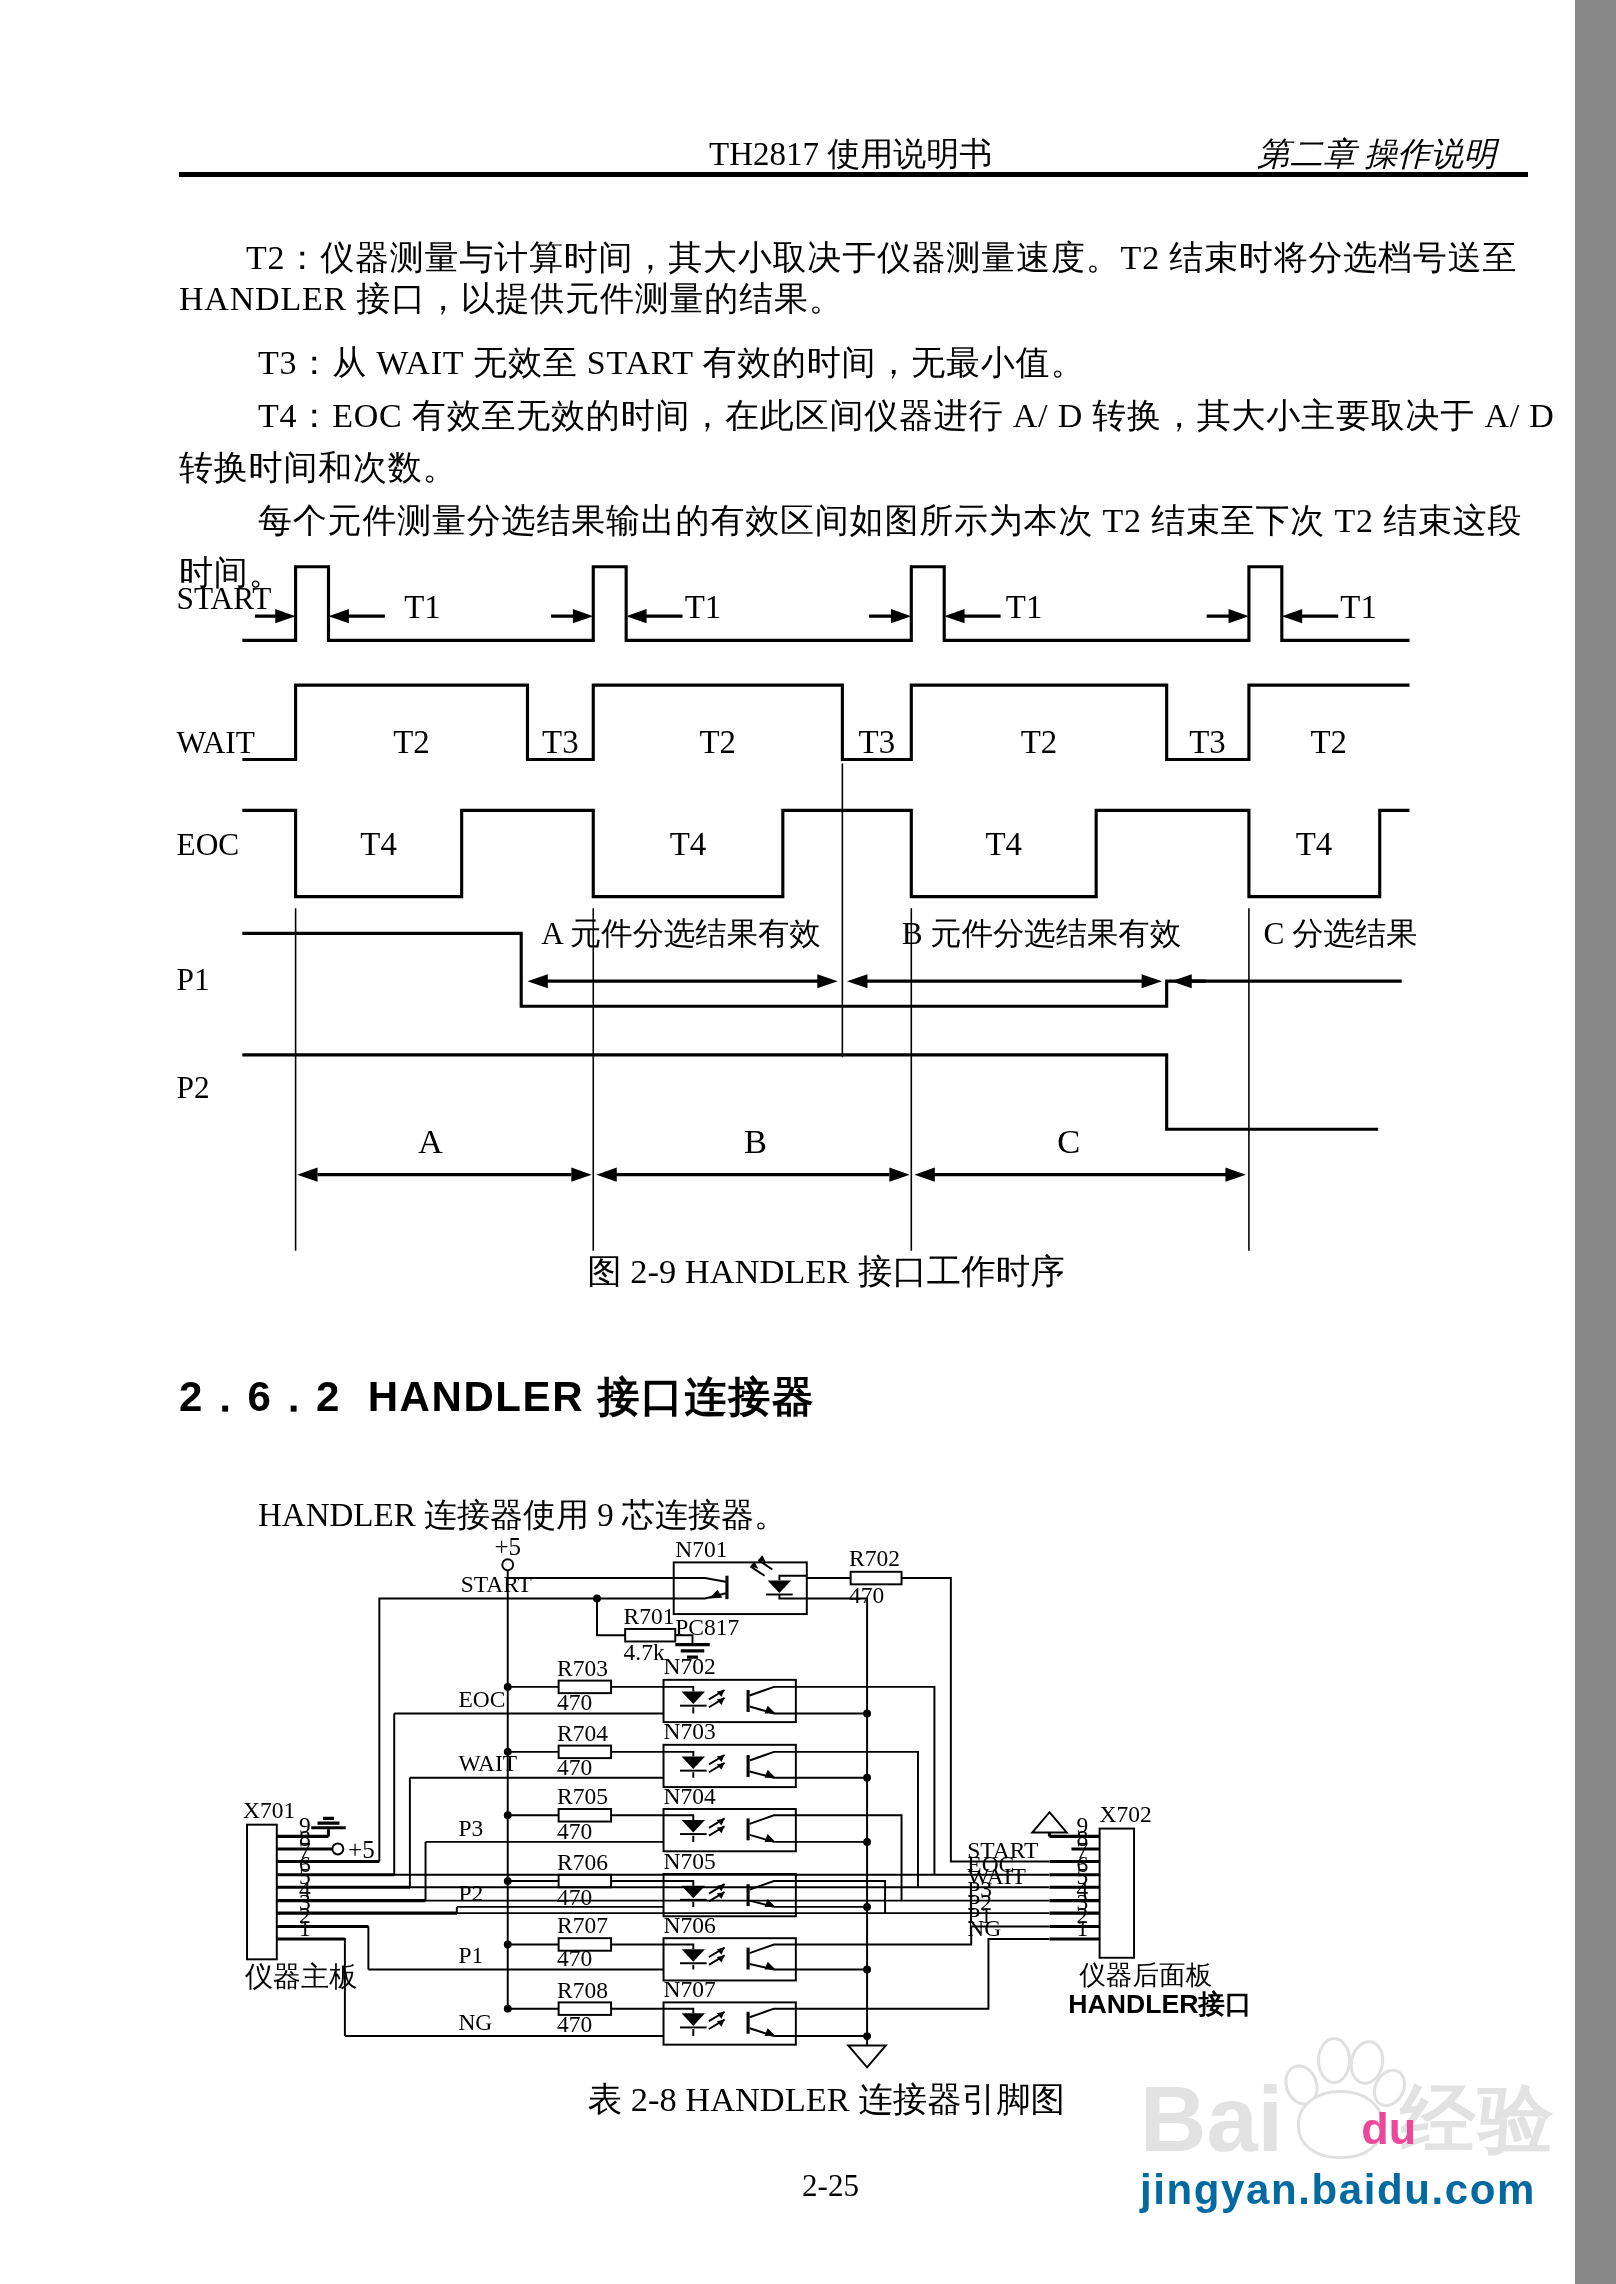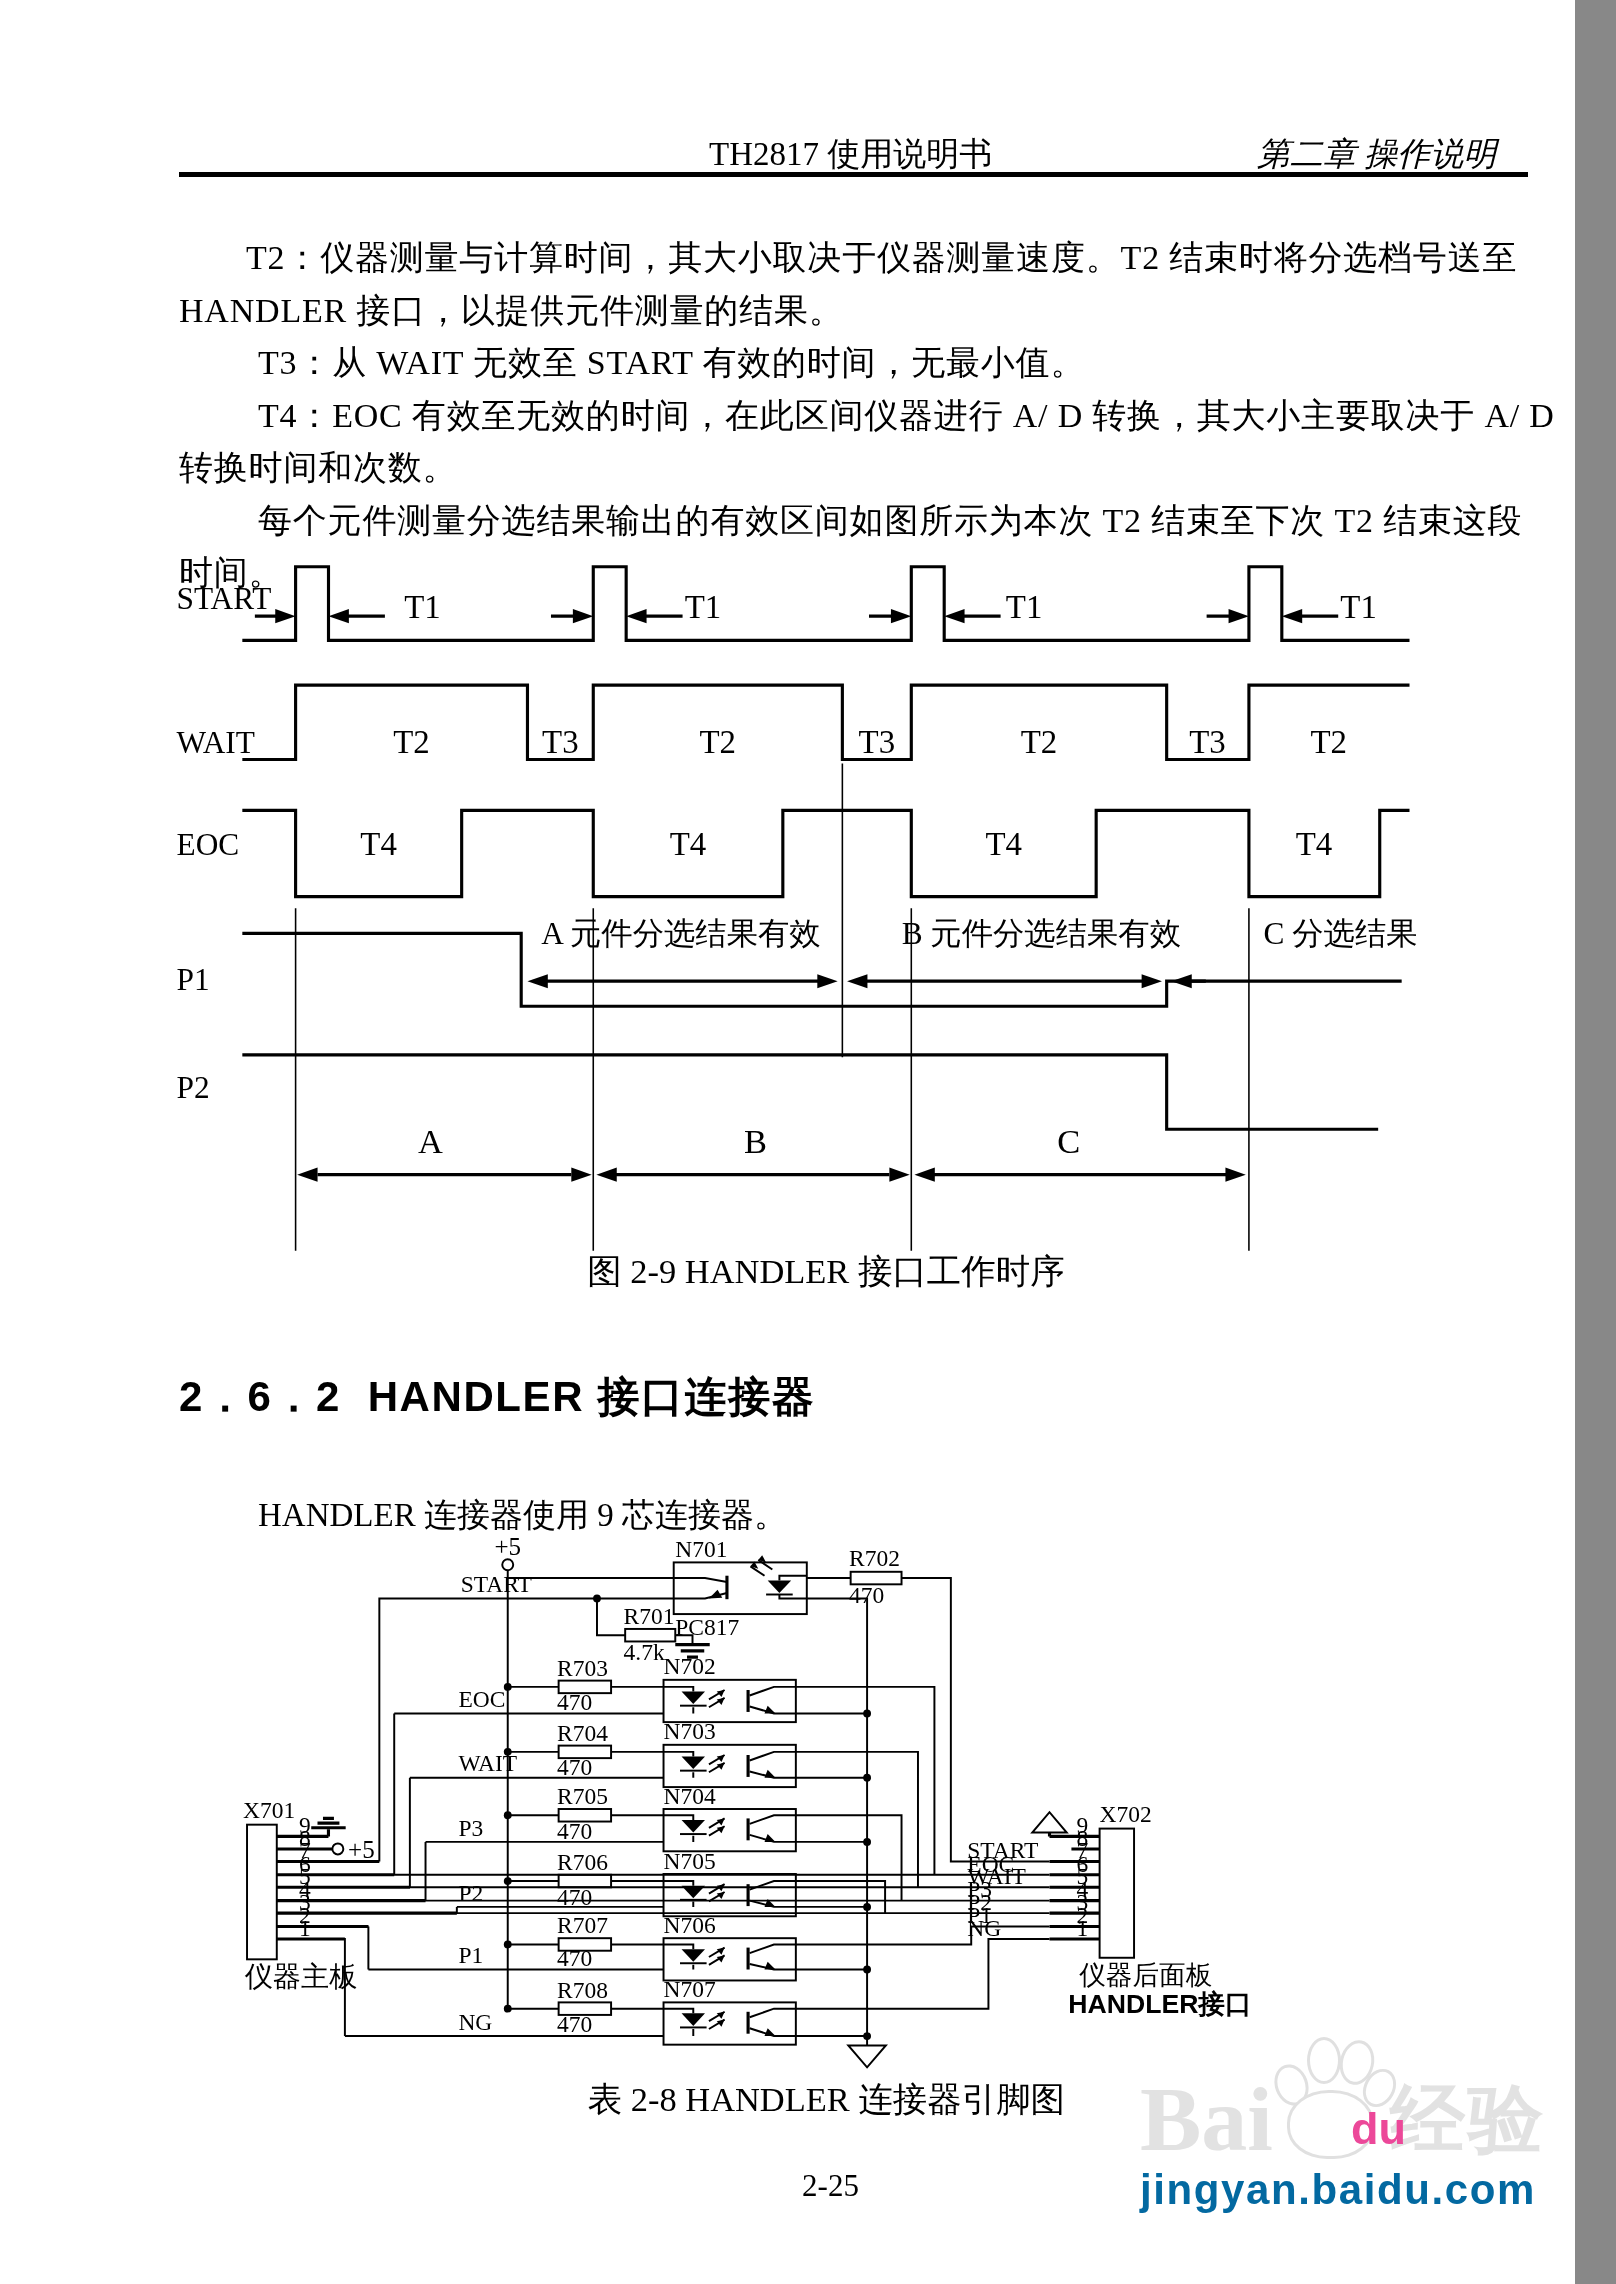--- a/index.html
+++ b/index.html
@@ -26,21 +26,21 @@
   .lbl32{font-size:32px;}
   .lbl34{font-size:34px;}
   .lbl36{font-size:36px;}
   .lbl40{font-size:40px;}
   .lbl42{font-size:42px;}
   .lbl44{font-size:44px;}
   .hanmono{font-family:"Liberation Sans","DejaVu Sans",sans-serif;font-weight:bold;}
   .pagenum{position:absolute;left:752px;top:2168px;width:157px;text-align:center;font-size:31px;}
   .wm{position:absolute;left:1140px;top:2037px;width:439px;color:#e2e2e2;}
   .wm-row{display:flex;align-items:flex-end;}
-  .wm-bai{font-family:Liberation Serif, serif;font-weight:bold;font-size:92px;line-height:.9;}
+  .wm-bai{font-family:Liberation Sans, sans-serif;font-weight:bold;font-size:92px;line-height:.9;}
   .wm-cn{font-family:Liberation Mono, monospace;font-weight:bold;font-size:75px;line-height:.95;letter-spacing:3.1px;}
   .paw{position:relative;width:117px;height:124px;flex:none;}
   .paw i{position:absolute;background:#fff;border:3.9px solid #e0e0e0;border-radius:50%;}
   .paw .pad{left:14px;top:53px;width:81px;height:63px;border-radius:48% 48% 46% 46%;}
   .paw .t1{left:1.6px;top:27px;width:27px;height:36px;transform:rotate(-20deg);}
   .paw .t2{left:34px;top:0px;width:28px;height:41px;}
   .paw .t3{left:67px;top:3.1px;width:28px;height:39px;transform:rotate(12deg);}
   .paw .t4{left:91px;top:31px;width:25px;height:34px;transform:rotate(28deg);}
   .paw .du{position:absolute;left:16px;top:66px;width:117px;text-align:right;
            font-family:"Liberation Sans","DejaVu Sans",sans-serif;font-weight:bold;font-size:45px;color:#ec4899;}
@@ -50,21 +50,21 @@
 </head>
 <body>
 
 <div id="page">
 
   <div class="abs hdr" style="left:709px;top:132px;">TH2817 使用说明书</div>
   <div class="abs hdr hdr-it" style="left:1257px;top:132px;">第二章 操作说明</div>
   <div class="rule"></div>
 
   <div class="para" style="left:246px;top:241px;">T2：仪器测量与计算时间，其大小取决于仪器测量速度。T2 结束时将分选档号送至</div>
-  <div class="para" style="left:179px;top:294px;">HANDLER 接口，以提供元件测量的结果。</div>
+  <div class="para" style="left:179px;top:282px;">HANDLER 接口，以提供元件测量的结果。</div>
   <div class="para" style="left:258px;top:346px;">T3：从 WAIT 无效至 START 有效的时间，无最小值。</div>
   <div class="para" style="left:258px;top:399px;">T4：EOC 有效至无效的时间，在此区间仪器进行 A/ D 转换，其大小主要取决于 A/ D</div>
   <div class="para" style="left:179px;top:451px;">转换时间和次数。</div>
   <div class="para" style="left:258px;top:504px;">每个元件测量分选结果输出的有效区间如图所示为本次 T2 结束至下次 T2 结束这段</div>
   <div class="para" style="left:179px;top:556px;">时间。</div>
 
   <svg style="left:164px;top:548px;" width="1316" height="752" viewBox="210 700 1680 960">
 
     <text x="226" y="778" class="lbl40">START</text>
     <text x="226" y="962" class="lbl40">WAIT</text>

